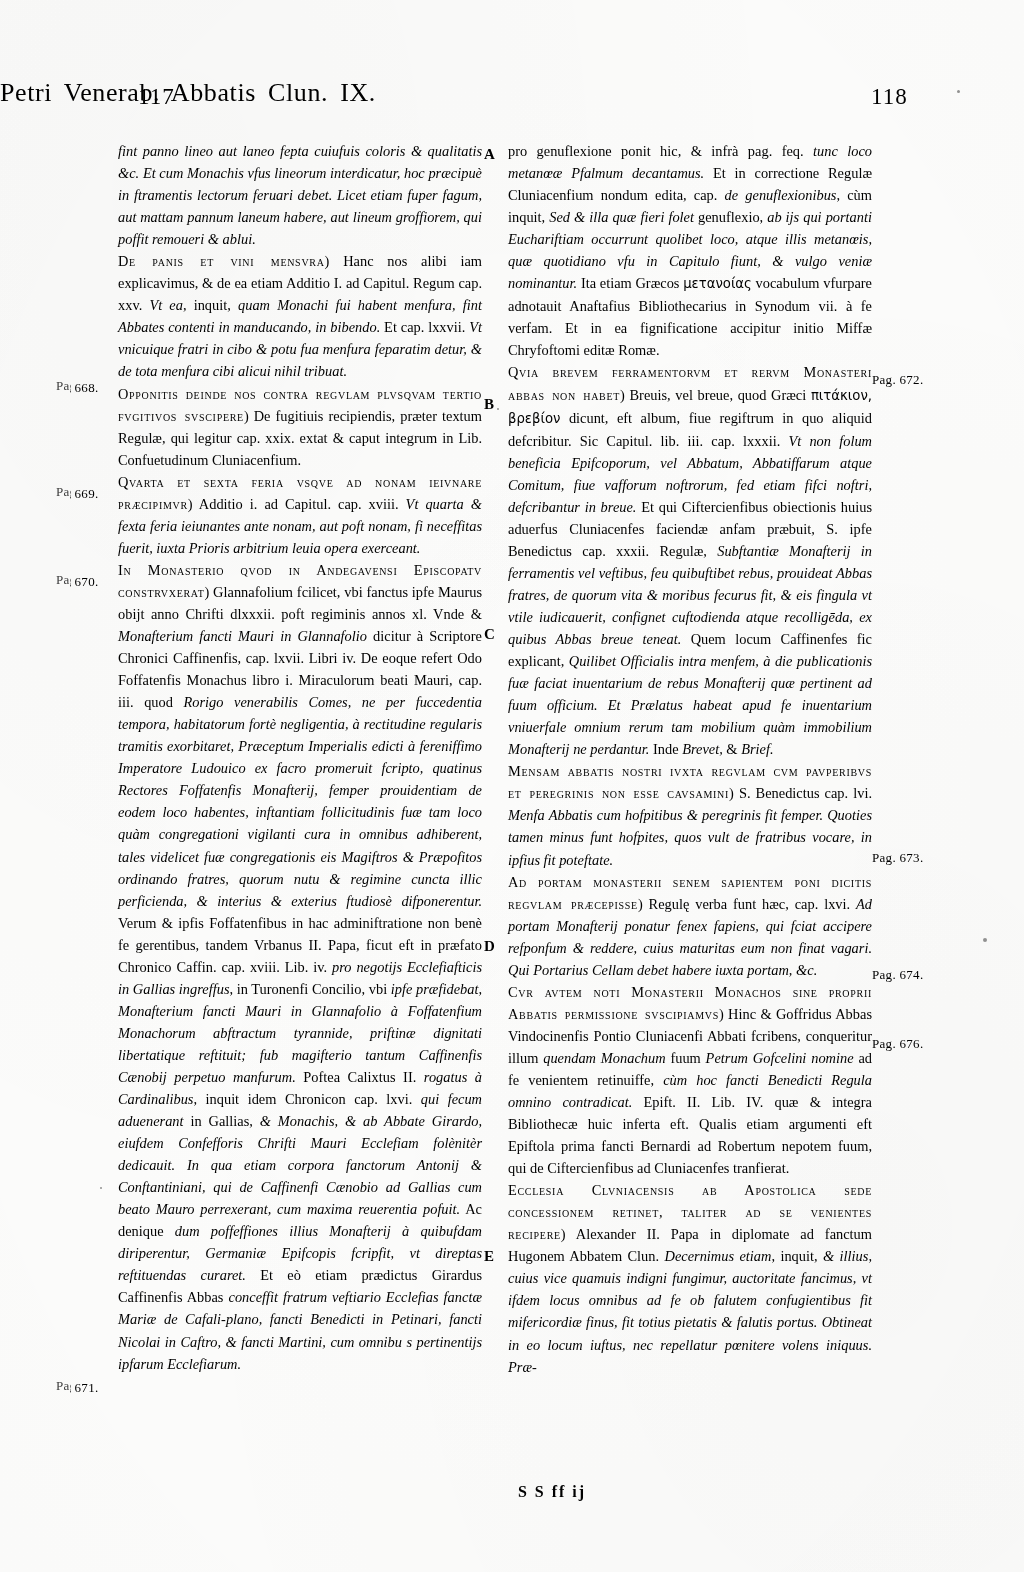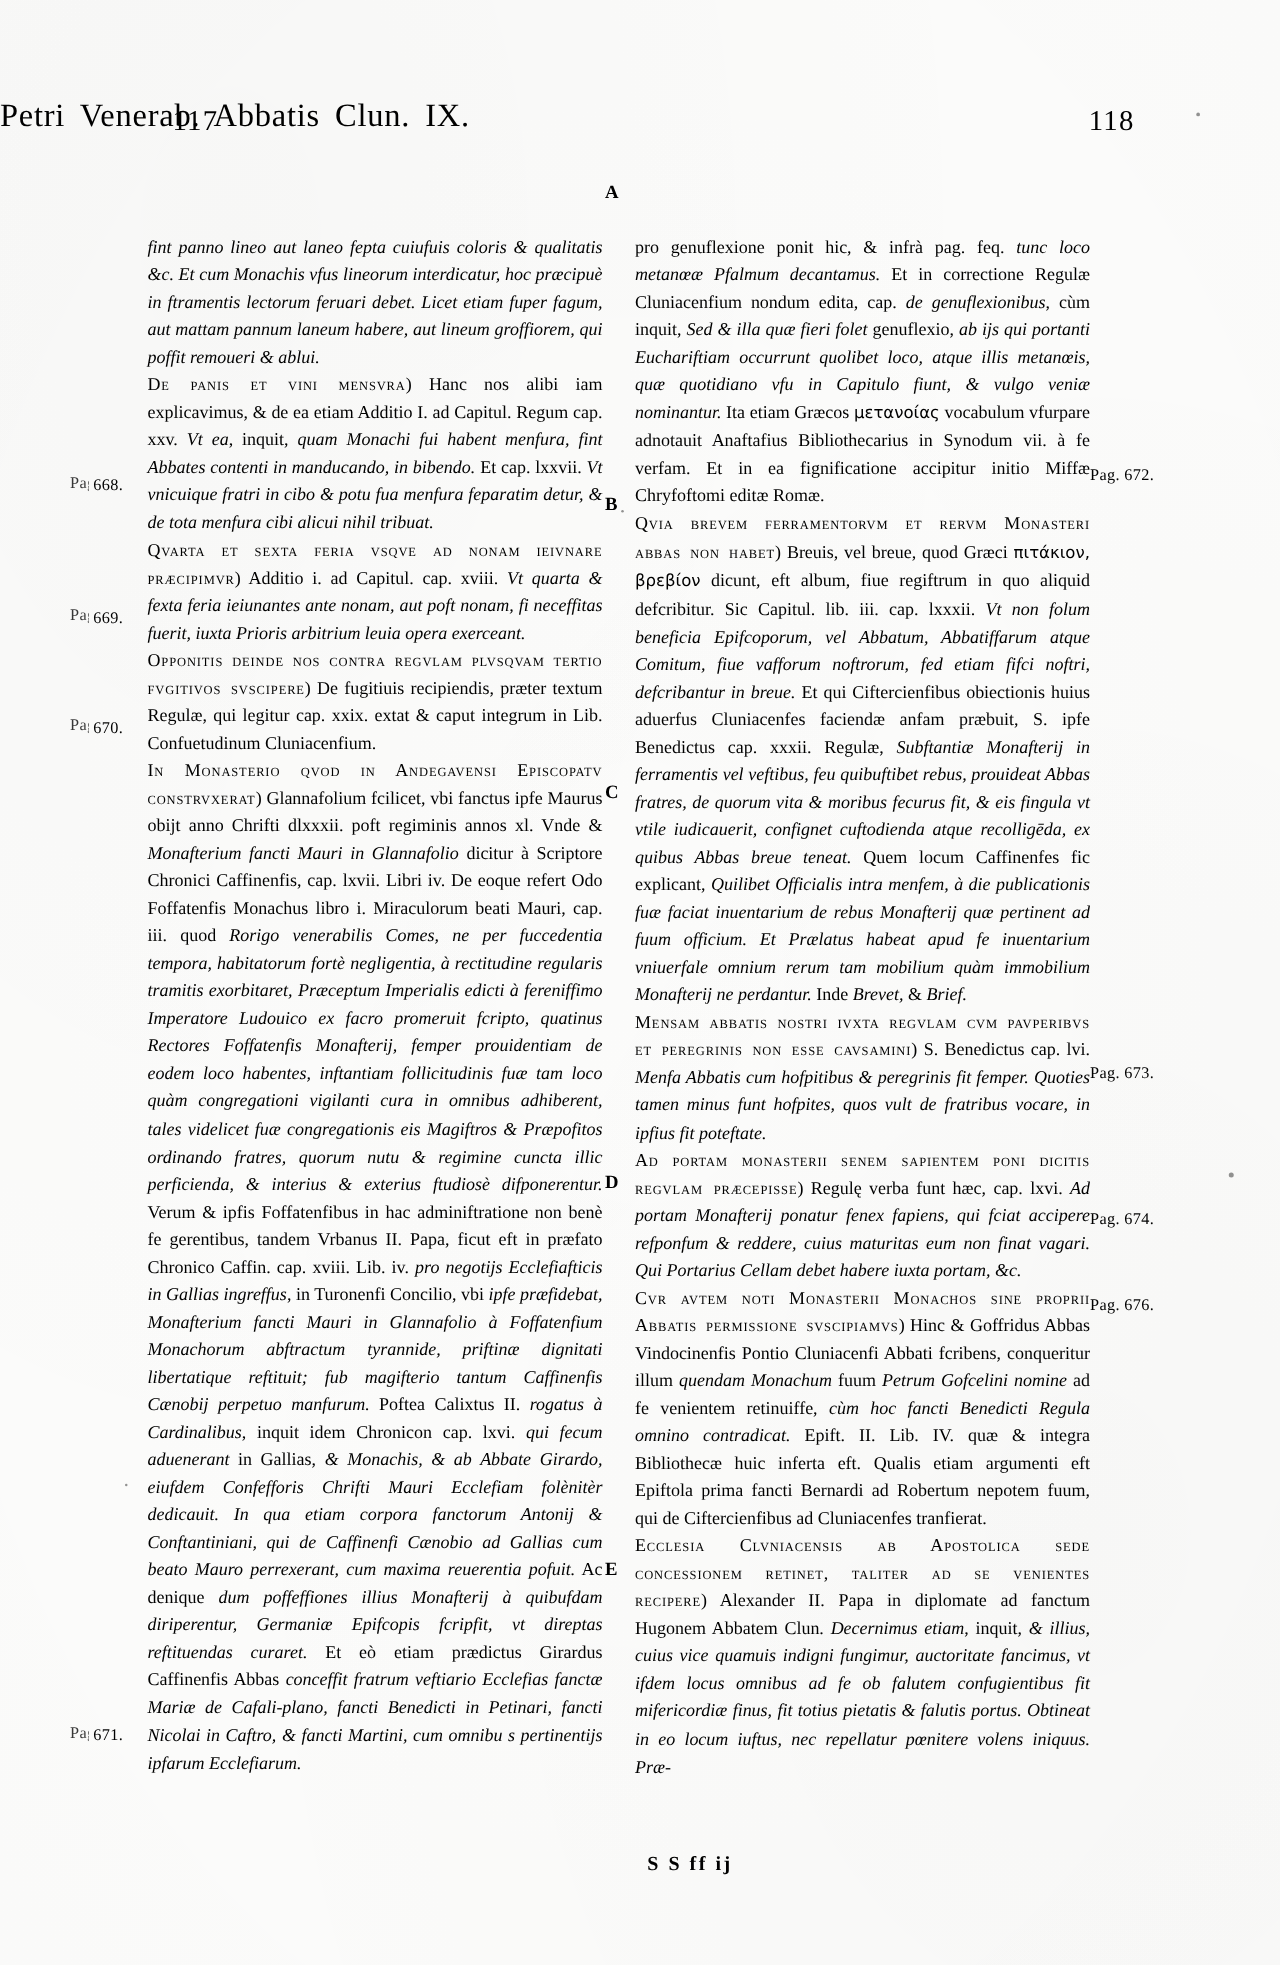--- a/index.html
+++ b/index.html
@@ -56,21 +56,20 @@
   
   .col {
     position: absolute;
     top: 140px;
     width: 364px;
     font-size: 14.4px;
     line-height: 22.05px;
     text-align: justify;
     text-justify: inter-word;
     hyphens: none;
-    margin-top: 47px;
   }
   .col-left  { left: 118px; }
   .col-right { left: 508px; }
 
   .col p {
     margin: 0;
     text-indent: 0;
   }
   .col p + p { margin-top: 0px; }
 
@@ -181,25 +180,25 @@
 
   <p>
     <i>fint panno lineo aut laneo fepta cuiufuis coloris &amp; qualitatis &amp;c. Et cum Monachis vfus lineorum interdicatur, hoc præcipuè in ftramentis lectorum feruari debet. Licet etiam fuper fagum, aut mattam pannum laneum habere, aut lineum groffiorem, qui poffit remoueri &amp; ablui.</i>
   </p>
 
   <p class="lemma-par">
     <span class="sc sc-first">De panis et vini mensvra</span><span>) Hanc nos alibi iam explicavimus, &amp; de ea etiam Additio I. ad Capitul. Regum cap. xxv. </span><i>Vt ea</i><span>, inquit, </span><i>quam Monachi fui habent menfura, fint Abbates contenti in manducando, in bibendo.</i><span> Et cap. lxxvii. </span><i>Vt vnicuique fratri in cibo &amp; potu fua menfura feparatim detur, &amp; de tota menfura cibi alicui nihil tribuat.</i>
   </p>
 
   <p class="lemma-par">
+    <span class="sc sc-first">Opponitis deinde nos contra regvlam plvsqvam tertio fvgitivos svscipere</span><span>) De fugitiuis recipiendis, præter textum Regulæ, qui legitur cap. xxix. extat &amp; caput integrum in Lib. Confuetudinum Cluniacenfium.</span>
+  </p>
+
+  <p class="lemma-par">
     <span class="sc sc-first">Qvarta et sexta feria vsqve ad nonam ieivnare præcipimvr</span><span>) Additio i. ad Capitul. cap. xviii. </span><i>Vt quarta &amp; fexta feria ieiunantes ante nonam, aut poft nonam, fi neceffitas fuerit, iuxta Prioris arbitrium leuia opera exerceant.</i>
-  </p>
-
-  <p class="lemma-par">
-    <span class="sc sc-first">Opponitis deinde nos contra regvlam plvsqvam tertio fvgitivos svscipere</span><span>) De fugitiuis recipiendis, præter textum Regulæ, qui legitur cap. xxix. extat &amp; caput integrum in Lib. Confuetudinum Cluniacenfium.</span>
   </p>
 
   <p class="lemma-par">
     <span class="sc sc-first">In Monasterio qvod in Andegavensi Episcopatv constrvxerat</span><span>) Glannafolium fcilicet, vbi fanctus ipfe Maurus obijt anno Chrifti dlxxxii. poft regiminis annos xl. Vnde &amp; </span><i>Monafterium fancti Mauri in Glannafolio</i><span> dicitur à Scriptore Chronici Caffinenfis, cap. lxvii. Libri iv. De eoque refert Odo Foffatenfis Monachus libro i. Miraculorum beati Mauri, cap. iii. quod </span><i>Rorigo venerabilis Comes, ne per fuccedentia tempora, habitatorum fortè negligentia, à rectitudine regularis tramitis exorbitaret, Præceptum Imperialis edicti à fereniffimo Imperatore Ludouico ex facro promeruit fcripto, quatinus Rectores Foffatenfis Monafterij, femper prouidentiam de eodem loco habentes, inftantiam follicitudinis fuæ tam loco quàm congregationi vigilanti cura in omnibus adhiberent, tales videlicet fuæ congregationis eis Magiftros &amp; Præpofitos ordinando fratres, quorum nutu &amp; regimine cuncta illic perficienda, &amp; interius &amp; exterius ftudiosè difponerentur.</i><span> Verum &amp; ipfis Foffatenfibus in hac adminiftratione non benè fe gerentibus, tandem Vrbanus II. Papa, ficut eft in præfato Chronico Caffin. cap. xviii. Lib. iv. </span><i>pro negotijs Ecclefiafticis in Gallias ingreffus</i><span>, in Turonenfi Concilio, vbi </span><i>ipfe præfidebat, Monafterium fancti Mauri in Glannafolio à Foffatenfium Monachorum abftractum tyrannide, priftinæ dignitati libertatique reftituit; fub magifterio tantum Caffinenfis Cænobij perpetuo manfurum.</i><span> Poftea Calixtus II. </span><i>rogatus à Cardinalibus</i><span>, inquit idem Chronicon cap. lxvi. </span><i>qui fecum aduenerant</i><span> in Gallias, </span><i>&amp; Monachis, &amp; ab Abbate Girardo, eiufdem Confefforis Chrifti Mauri Ecclefiam folènitèr dedicauit. In qua etiam corpora fanctorum Antonij &amp; Conftantiniani, qui de Caffinenfi Cænobio ad Gallias cum beato Mauro perrexerant, cum maxima reuerentia pofuit.</i><span> Ac denique </span><i>dum poffeffiones illius Monafterij à quibufdam diriperentur, Germaniæ Epifcopis fcripfit, vt direptas reftituendas curaret.</i><span> Et eò etiam prædictus Girardus Caffinenfis Abbas </span><i>conceffit fratrum veftiario Ecclefias fanctæ Mariæ de Cafali-plano, fancti Benedicti in Petinari, fancti Nicolai in Caftro, &amp; fancti Martini, cum omnibu s pertinentijs ipfarum Ecclefiarum.</i>
   </p>
 
 
 </div>
 
 <div class="col col-right">

